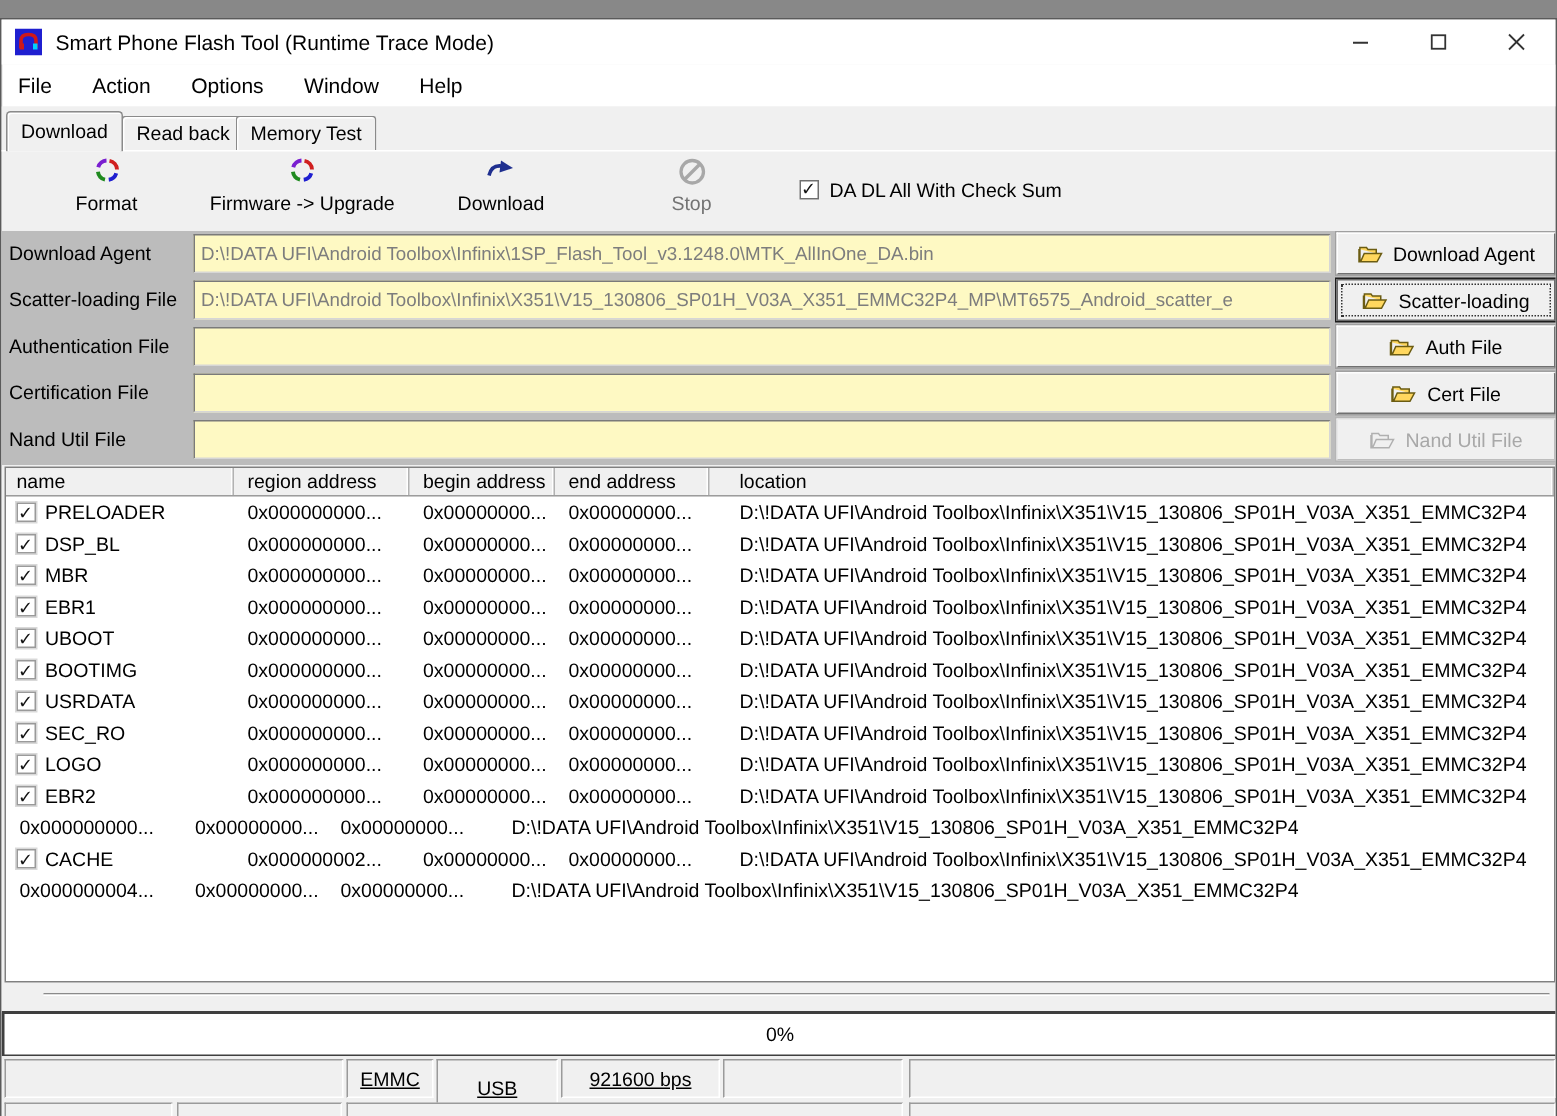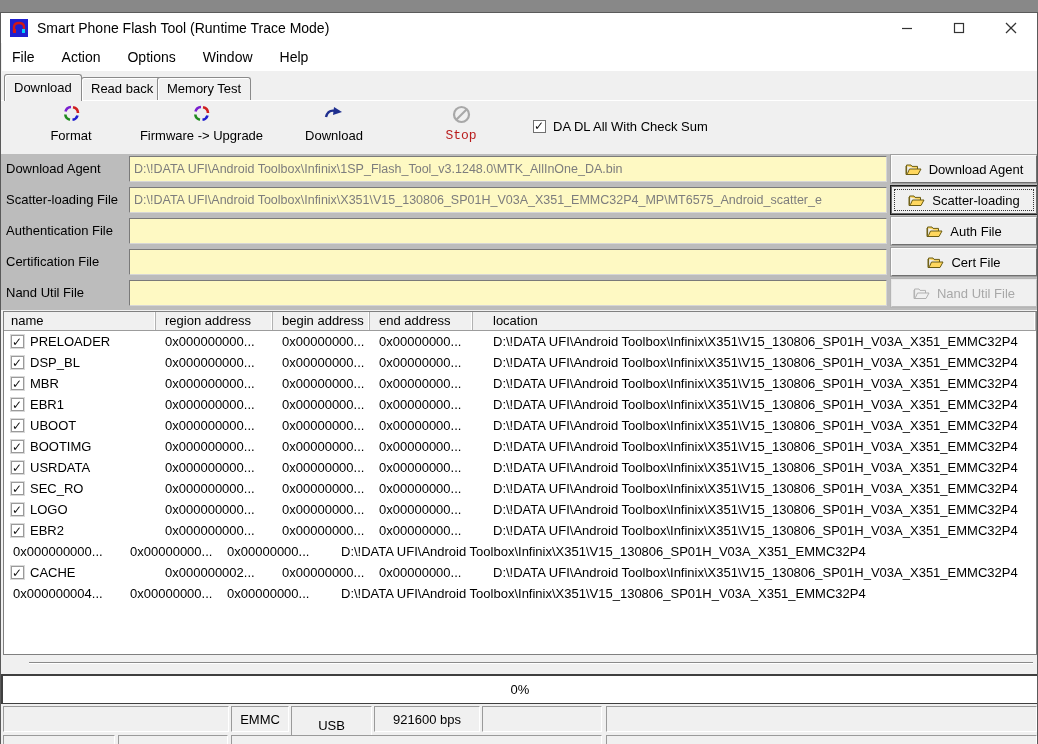--- a/index.html
+++ b/index.html
@@ -30,21 +30,21 @@
   .tab-download{left:3px;}
   .tab-readback{left:80px;}
   .tab-memorytest{left:156px;}
   
   .panelbg{position:absolute;left:0;top:87px;width:100%;height:575px;background:#f0f0f0;border-top:1px solid #fff;}
   
   .toolbar{position:absolute;left:0;top:88px;width:100%;height:54px;}
   .toolbtn{position:absolute;top:4px;text-align:center;cursor:default;}
   .toolbtn .ticon{display:block;height:20px;margin-bottom:3px;}
   .toolbtn .tlabel{display:block;font-size:13px;}
-  .toolbtn.disabled .tlabel{color:#b91c1c;font-family:Liberation Mono, monospace;}
+  .toolbtn.disabled .tlabel{color:#737373;}
   .tb-format{left:20px;width:100px;}
   .tb-upgrade{left:128px;width:145px;}
   .tb-download{left:283px;width:100px;}
   .tb-stop{left:420px;width:80px;}
   .cbwrap{position:absolute;left:532px;top:18px;display:flex;align-items:center;}
   .cb{display:inline-block;width:13px;height:13px;background:#fff;border:1px solid #707070;position:relative;}
   .cb.on::after{content:"✓";position:absolute;left:0px;top:-2px;font-size:12px;font-weight:bold;color:#111;}
   .cblabel{margin-left:7px;}
   
   .fields{position:absolute;left:0;top:141px;width:100%;height:156px;background:#bcbcbc;}
@@ -86,21 +86,21 @@
   .groove{position:absolute;left:28px;top:649px;width:1004px;height:2px;border-top:1px solid #8a8a8a;border-bottom:1px solid #fff;}
   
   .progress{
     position:absolute;left:0;top:661px;width:1038px;height:30px;background:#fff;
     border:2px solid #3f3f3f;border-bottom:1px solid #3f3f3f;
     display:flex;align-items:center;justify-content:center;font-size:13px;
   }
   
   .scell{
     position:absolute;background:#f0f0f0;border:1px solid;border-color:#9a9a9a #fff #fff #9a9a9a;
-    display:flex;align-items:center;justify-content:center;font-size:13px;
+    display:flex;align-items:center;justify-content:center;font-size:13px;text-decoration:underline;
   }
 </style>
 </head>
 <body>
 
 <div class="window">
 
   <div class="titlebar">
     <span class="appicon">
       <svg width="18" height="18" viewBox="0 0 18 18">

